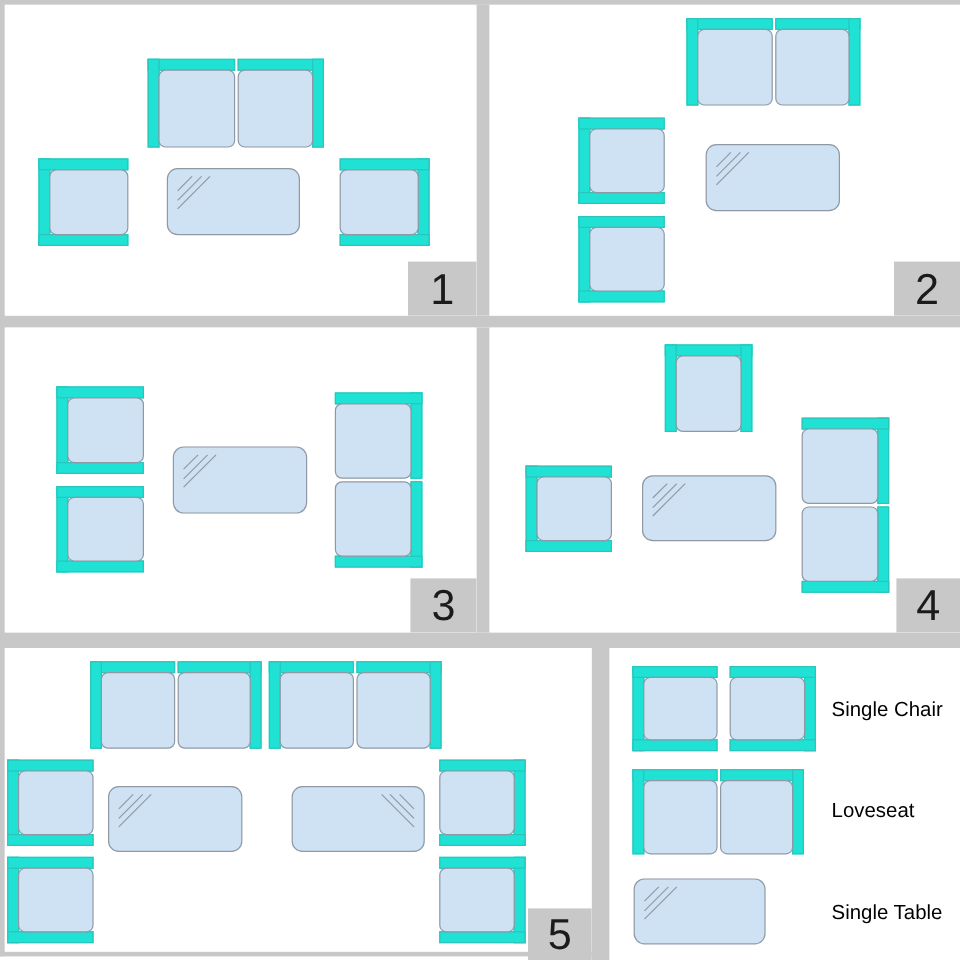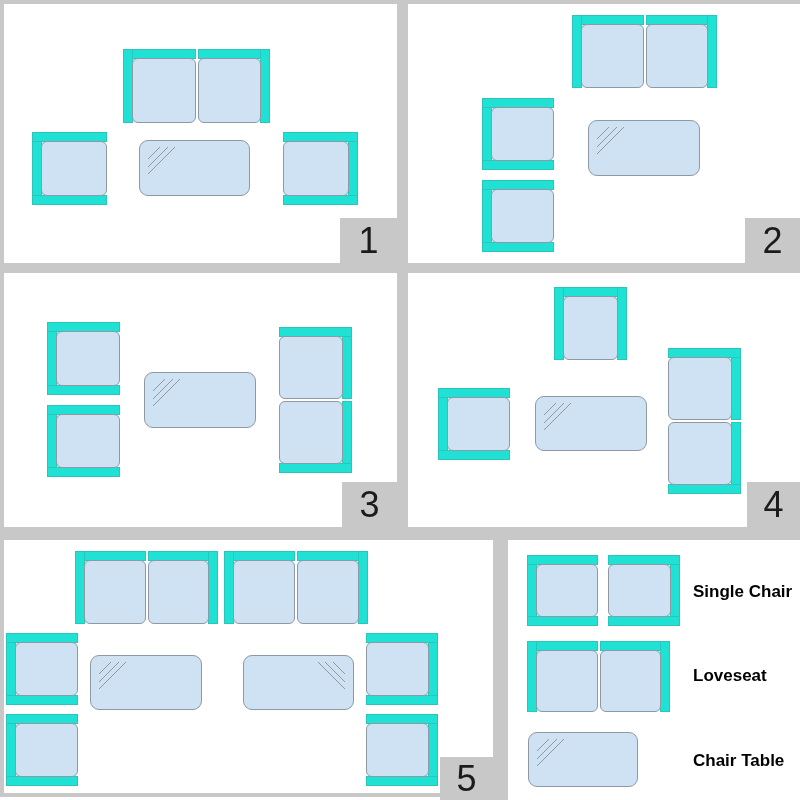--- a/index.html
+++ b/index.html
@@ -30,21 +30,21 @@
   .hatch.tl{left:6px;}
   .hatch.tr{right:6px;transform:scaleX(-1);}
   .plate{
     background:var(--plate-bg,#c8c8c8);
     color:var(--plate-text,#1b1b1b);
     display:flex;align-items:center;justify-content:center;
     font-size:36px;line-height:1;
   }
   .legend-label{
     position:absolute;
-    font-size:17px;font-weight:bold;white-space:nowrap;
+    font-size:17px;font-weight:normal;white-space:nowrap;
     color:var(--label-text,#000000);
   }
 </style>
 </head>
 <body>
 
 <div id="diagram">
 
   <div class="divider" style="left:0;top:0;width:800px;height:4px;"></div>
   <div class="divider" style="left:0;top:0;width:4px;height:797px;"></div>
@@ -254,15 +254,15 @@
       </div>
       <div class="table" style="left: 20px; top: 192px; width: 110px; height: 55px;">
         <svg width="30" height="30" class="hatch tl">
           <line x1="2" y1="14" x2="14" y2="2" stroke="#8e99a4" stroke-width="1"></line>
           <line x1="2" y1="22" x2="22" y2="2" stroke="#8e99a4" stroke-width="1"></line>
           <line x1="2" y1="29" x2="29" y2="2" stroke="#8e99a4" stroke-width="1"></line>
         </svg>
       </div>
       <div class="legend-label" style="left: 185px; top: 42px;">Single Chair</div>
       <div class="legend-label" style="left: 185px; top: 126px;">Loveseat</div>
-      <div class="legend-label" style="left: 185px; top: 211px;">Chair Table</div>
+      <div class="legend-label" style="left: 185px; top: 211px;">Single Table</div>
     </div>
   </div>
 
 </body></html>

